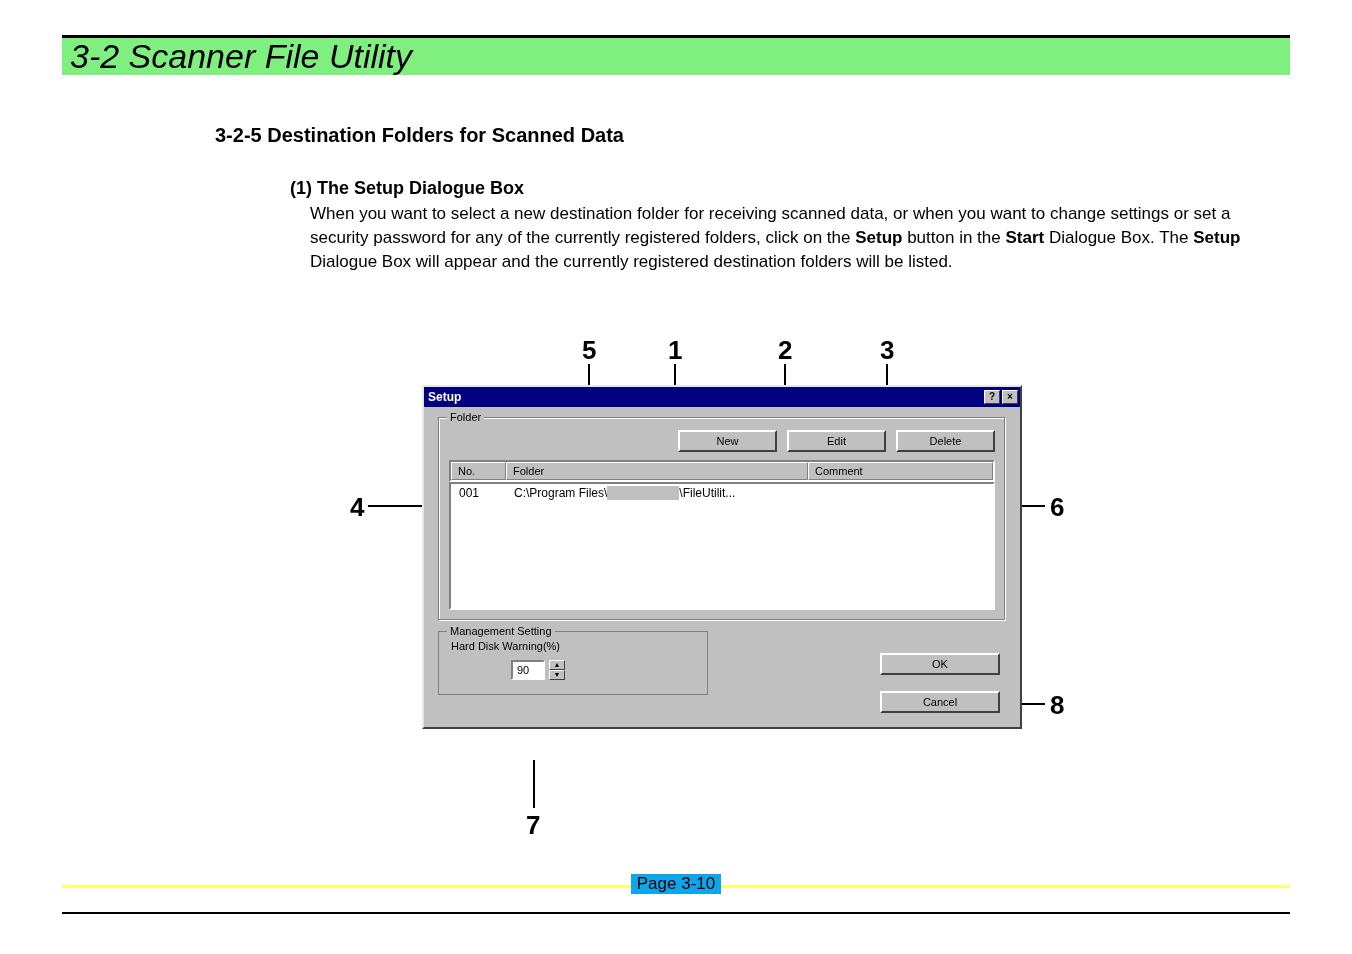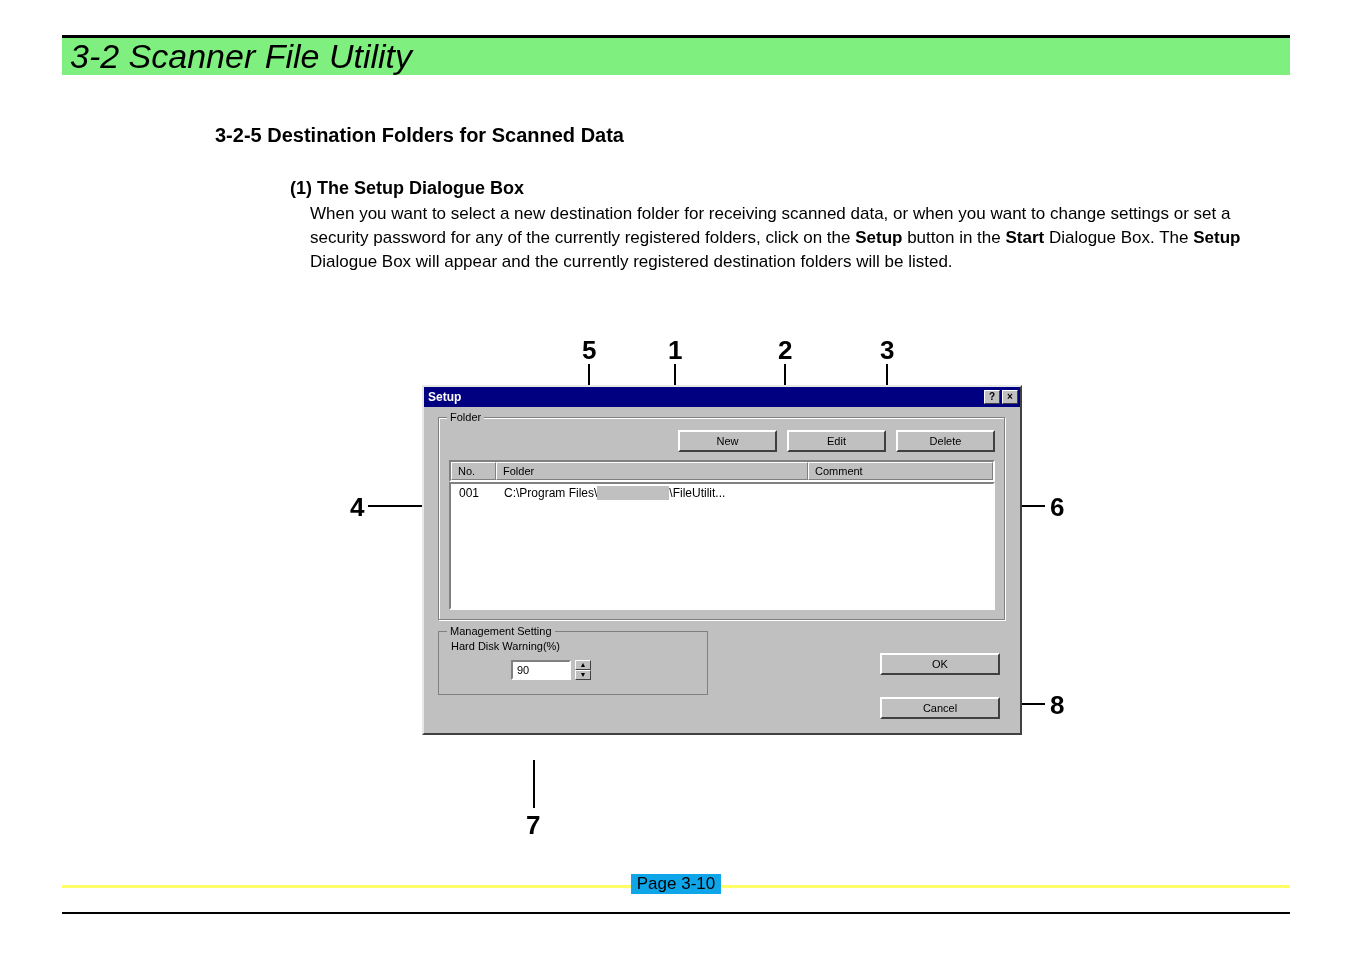--- a/index.html
+++ b/index.html
@@ -144,21 +144,21 @@
       background: #c0c0c0;
       border: 2px solid;
       border-color: #808080 #fff #fff #808080;
     }
     .list-header > div {
       border: 1px solid;
       border-color: #fff #808080 #808080 #fff;
       padding: 2px 6px;
       font-size: 11px;
     }
-    .col-no { width: 45px; }
+    .col-no { width: 55px; }
     .col-folder { flex: 1; }
     .col-comment { width: 185px; }
     .list-body {
       background: #fff;
       border: 2px solid;
       border-color: #808080 #fff #fff #808080;
       height: 128px;
       padding: 2px;
       font-size: 12px;
     }
@@ -181,21 +181,21 @@
       background: #c0c0c0;
       padding: 0 3px;
     }
     .spin-wrap {
       display: flex;
       align-items: center;
       margin-top: 8px;
       margin-left: 60px;
     }
     .spin-input {
-      width: 60px;
+      width: 34px;
       height: 20px;
       border: 2px solid;
       border-color: #808080 #fff #fff #808080;
       background: #fff;
       padding: 0 4px;
       font-size: 11px;
       font-family: inherit;
     }
     .spinner {
       display: flex;
@@ -204,21 +204,21 @@
     }
     .spin-btn {
       width: 16px; height: 10px;
       background: #c0c0c0;
       border: 1px solid;
       border-color: #fff #404040 #404040 #fff;
       font-size: 7px;
       text-align: center;
       line-height: 8px;
     }
-    .okc-col { display: flex; flex-direction: column; gap: 22px; margin-top: 22px; margin-right: 6px; }
+    .okc-col { display: flex; flex-direction: column; gap: 16px; margin-top: 22px; margin-right: 6px; }
     .okc-col .win-btn { width: 120px; }
 
     .page-footer {
       position: absolute;
       bottom: 40px;
       left: 62px;
       right: 62px;
       display: flex;
       flex-direction: column;
       align-items: center;

